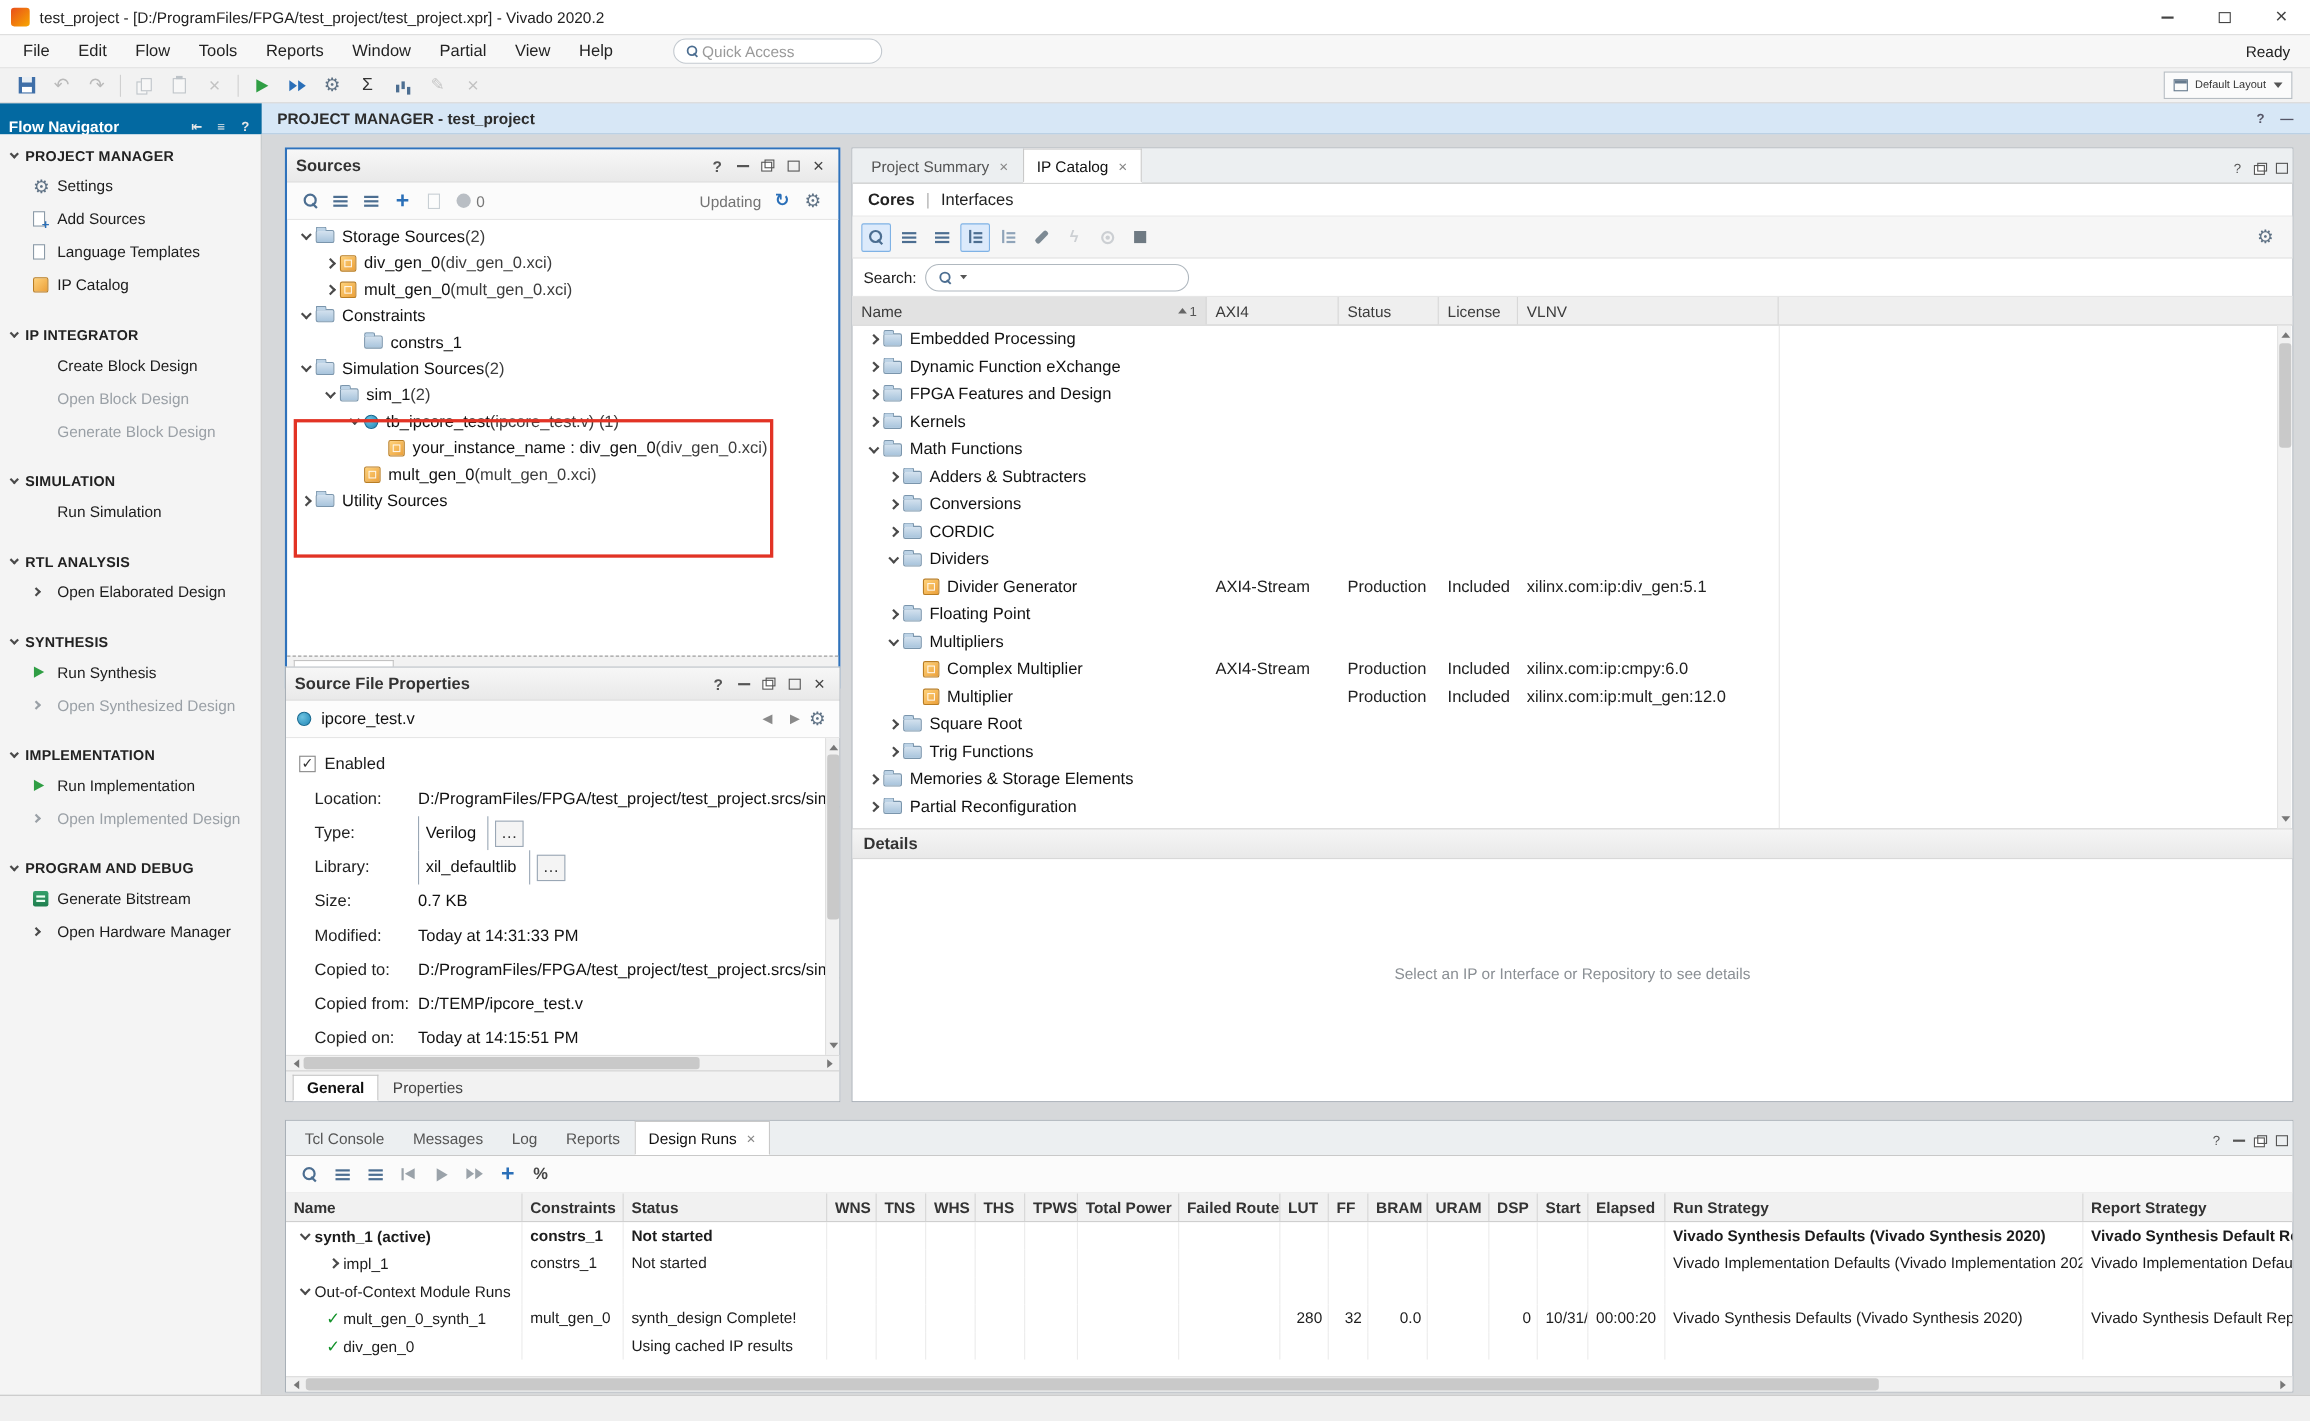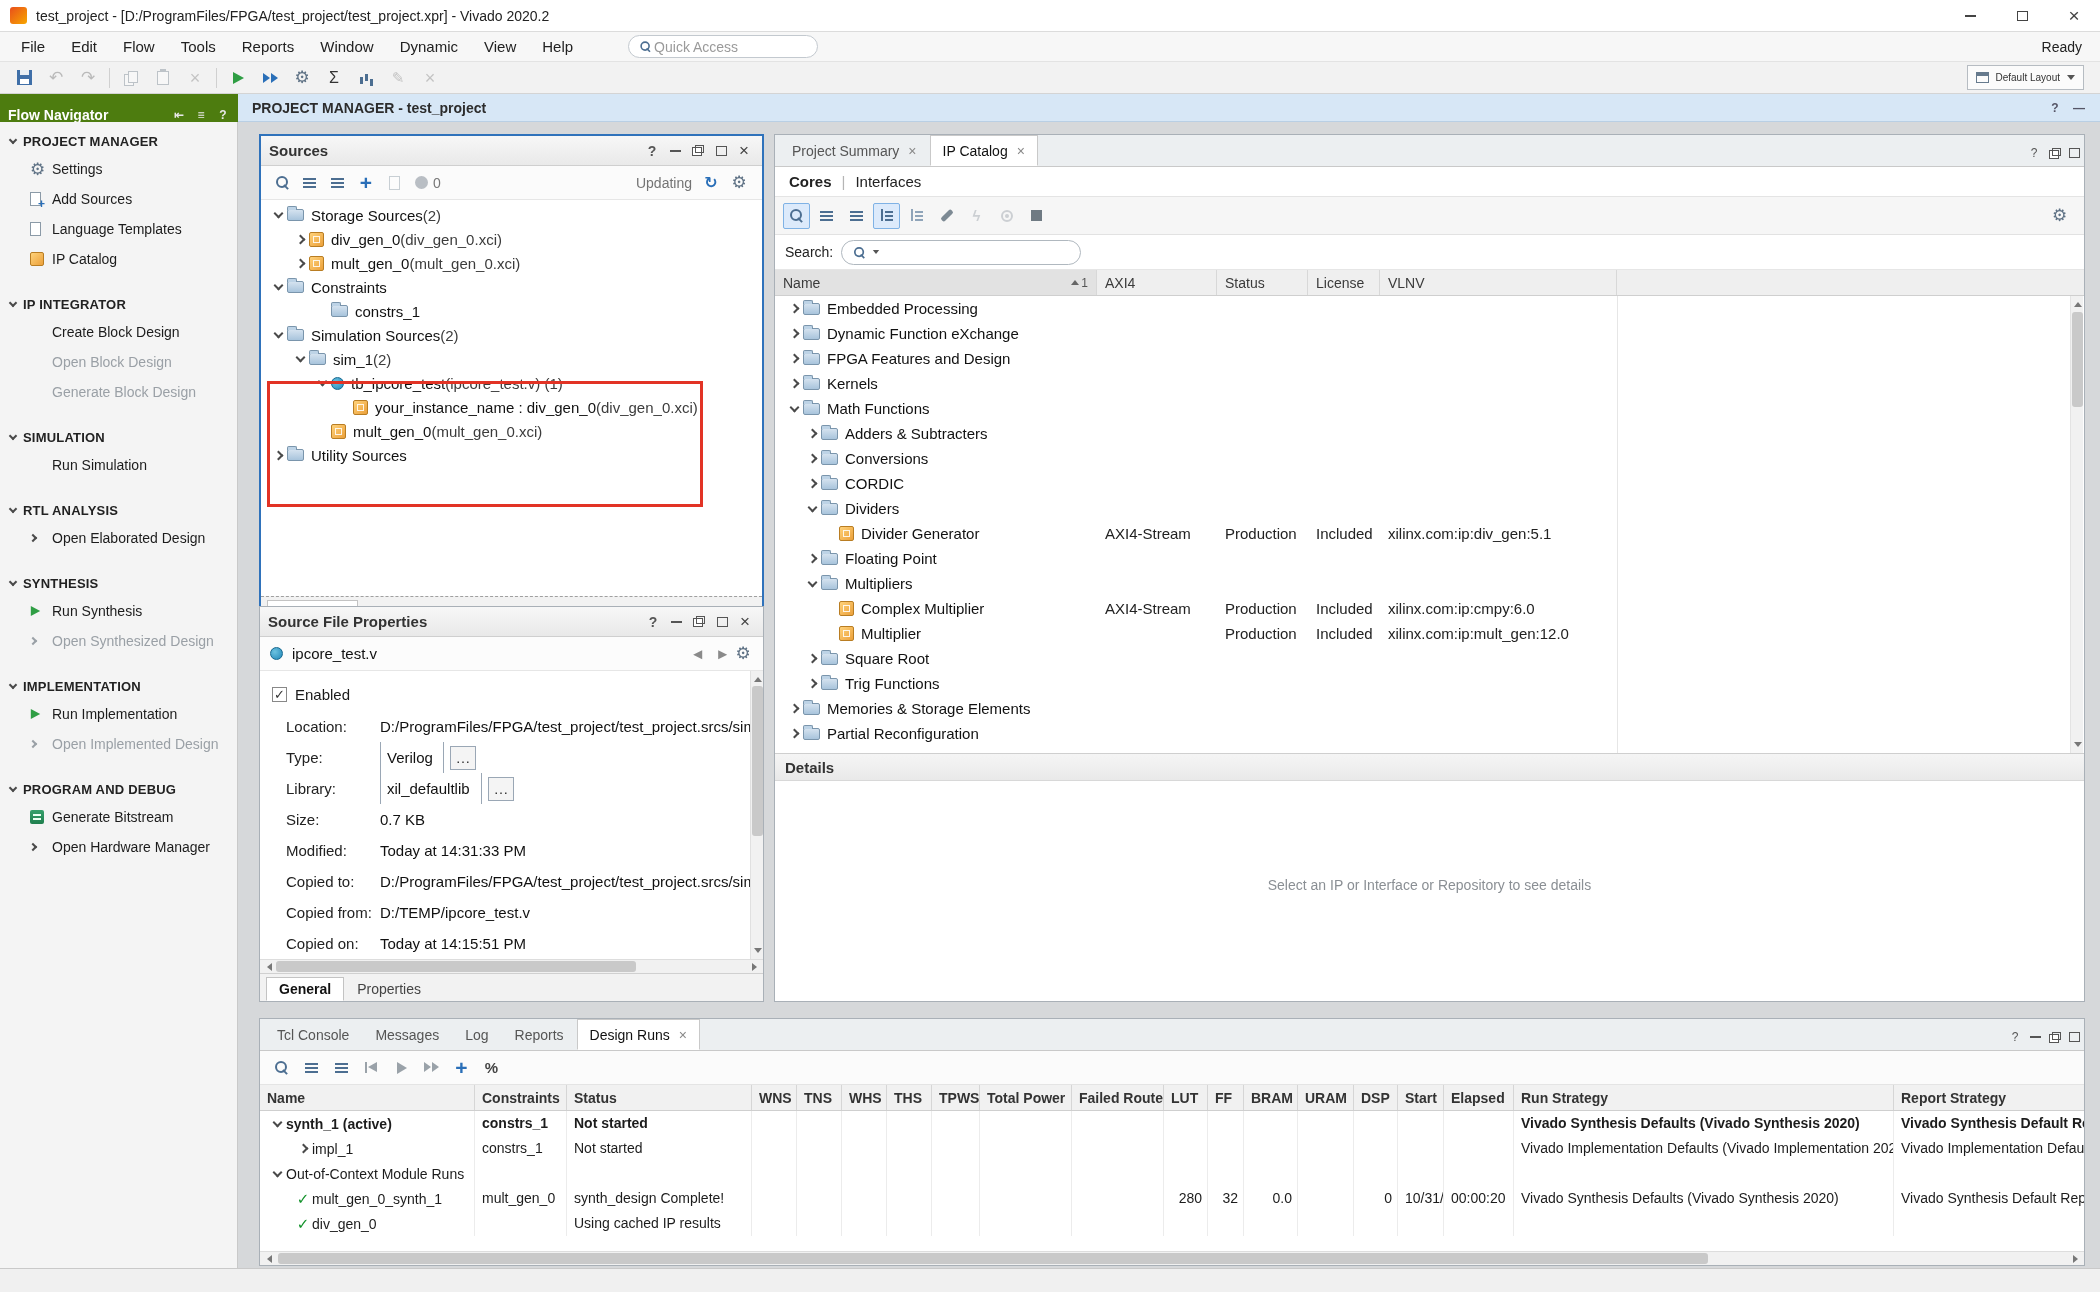--- a/index.html
+++ b/index.html
@@ -77,21 +77,21 @@
 .i-first::before{content:"";position:absolute;left:0;top:0;width:2px;height:11px;background:#9aa2a9}
 .i-first::after{content:"";position:absolute;left:3px;top:0;border-right:9px solid #9aa2a9;border-top:5.5px solid transparent;border-bottom:5.5px solid transparent}
 .i-ffwd{position:relative;width:15px;height:11px}
 .i-ffwd::before{content:"";position:absolute;left:0;top:0;border-left:7px solid #9aa2a9;border-top:5.5px solid transparent;border-bottom:5.5px solid transparent}
 .i-ffwd::after{content:"";position:absolute;left:8px;top:0;border-left:7px solid #9aa2a9;border-top:5.5px solid transparent;border-bottom:5.5px solid transparent}
 .i-playgray{width:0;height:0;border-left:10px solid #9aa2a9;border-top:6px solid transparent;border-bottom:6px solid transparent}
 .i-percent{font-size:15px;color:#444;font-weight:bold;line-height:1}
 
 
 .headerrow{position:absolute;left:0;top:94px;width:2100px;height:28px;display:flex}
-.flownav-bar{width:238px;height:42px;background:#4d7c0f;color:#fff;display:flex;align-items:center;padding:0 8px;font-size:14px;font-weight:bold}
+.flownav-bar{width:238px;height:42px;background:#0369a1;color:#fff;display:flex;align-items:center;padding:0 8px;font-size:14px;font-weight:bold}
 .flownav-bar .micons{margin-left:auto;display:flex;gap:8px;align-items:center}
 .wicon{width:14px;height:14px;display:flex;align-items:center;justify-content:center;color:#e8e8e8;font-size:12px}
 .context-bar{flex:1;height:28px;background:#d7e7f6;border-bottom:1px solid #b9cfe4;display:flex;align-items:center;padding:0 14px;font-size:14px;font-weight:bold;color:#2c2c2c}
 .context-bar .micons{margin-left:auto;display:flex;gap:10px}
 .context-bar .wicon{color:#556}
 
 
 .sidebar{position:absolute;left:0;top:122px;width:238px;height:1146px;background:#f4f4f4;border-right:1px solid #c9c9c9;overflow:hidden;padding-top:4px}
 .fn-sec{display:flex;align-items:center;height:26px;margin-top:17px;padding-left:10px;cursor:default}
 .fn-sec:first-child{margin-top:2px}
@@ -242,21 +242,21 @@
     </div>
   </div>
 
   <div class="menubar">
     <span class="menu-item">File</span>
     <span class="menu-item">Edit</span>
     <span class="menu-item">Flow</span>
     <span class="menu-item">Tools</span>
     <span class="menu-item">Reports</span>
     <span class="menu-item">Window</span>
-    <span class="menu-item">Dynamic</span>
+    <span class="menu-item">Partial</span>
     <span class="menu-item">View</span>
     <span class="menu-item">Help</span>
     <div class="quick-access">
       <i class="i-search" style="transform:scale(.8)"></i>
       <span>Quick Access</span>
     </div>
     <span class="ready">Ready</span>
   </div>
 
   <div class="maintoolbar">

